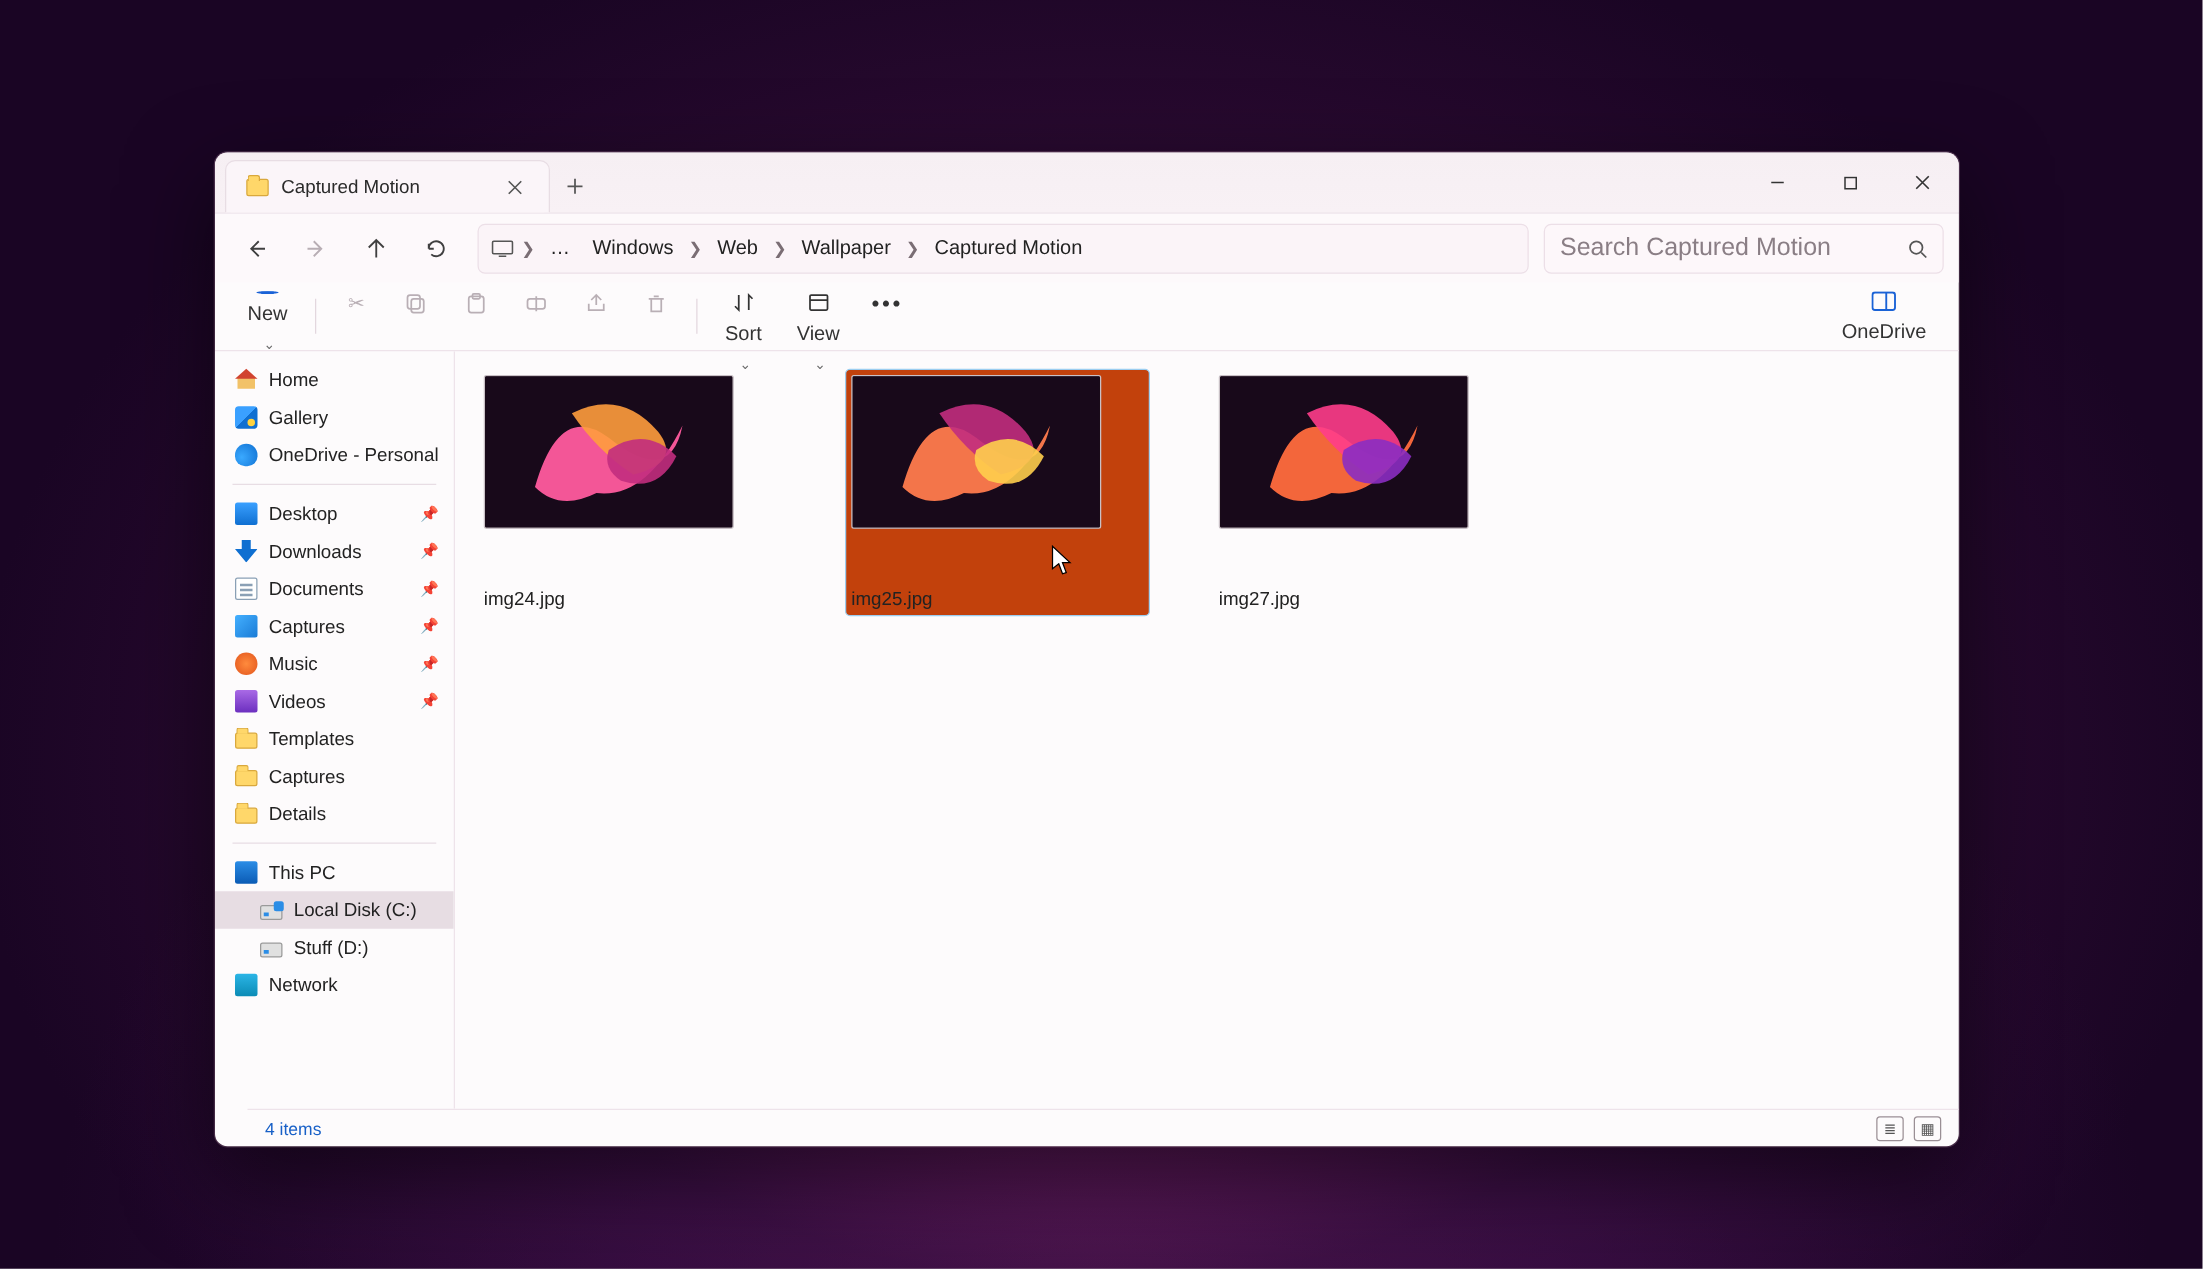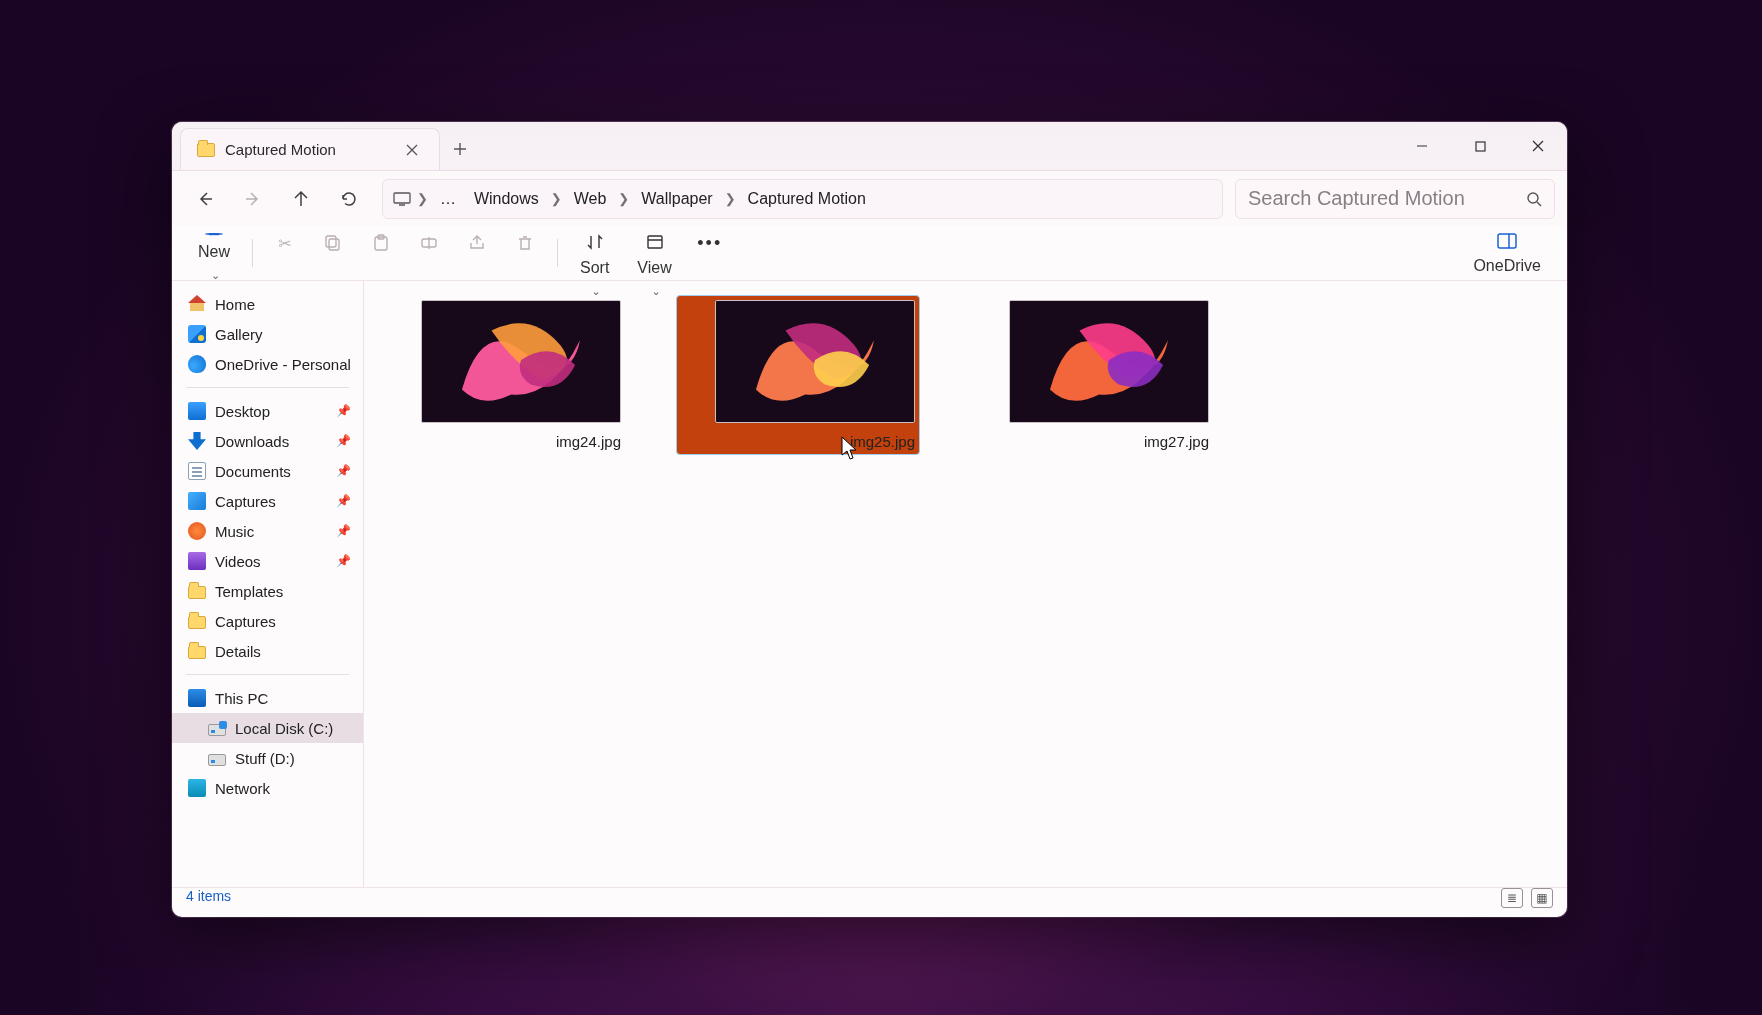--- a/index.html
+++ b/index.html
@@ -118,37 +118,37 @@
   .ic-videos { background: linear-gradient(#a96ae6,#6c2fbf); border-radius:2px; }
   .ic-thispc { background: linear-gradient(#2b8de6,#0b5bb5); border-radius:2px; }
   .ic-drive { background:#e0e0e0; border:1px solid #9a9a9a; border-radius:2px; height:12px; margin-top:4px; position:relative; }
   .ic-drive::after { content:""; position:absolute; left:2px; bottom:2px; width:4px; height:3px; background:#2b8de6; }
   .ic-drive.c::before { content:""; position:absolute; right:-2px; top:-4px; width:8px; height:8px; background:#2b8de6; border-radius:2px; }
   .ic-network { background: linear-gradient(#2bb5e6,#0b8bb5); border-radius:2px; }
 
   .content { flex: 1; padding: 14px 18px; overflow: auto; }
   .grid { display: flex; gap: 50px; }
   .thumb-item {
-    width: 244px; display: flex; flex-direction: column; align-items: flex-end;
-    padding: 4px; border-radius: 4px; border: 1px solid transparent;
+    width: 244px; display: flex; flex-direction: column; align-items: flex-start;
+    padding: 4px; border-radius: 4px; border: 1px solid transparent; gap: 38px;
   }
   .thumb-item.selected { background: #c2410c; border-color: #9bcdf0; }
   .thumb {
     width: 200px; height: 123px; background: #1a0c1a;
     border: 1px solid #c9c0c6; border-radius: 2px;
     display: flex; align-items: center; justify-content: center;
     overflow: hidden;
   }
   .thumb svg { width: 100%; height: 100%; }
   .thumb-label { margin-top: 10px; font-size: 15px; color: #222; }
 
   .statusbar {
     height: 30px; border-top: 1px solid #eee3ea;
-    display: flex; padding: 0 14px;
-    font-size: 14px; color: #1860c7;
+    display: flex; align-items: center; padding: 0 14px;
+    font-size: 14px; color: #1860c7; margin-left: 26px;
   }
   .status-right { margin-left:auto; display:flex; gap:8px; color:#555; }
   .view-toggle { width:22px; height:20px; border:1px solid #9a8f95; border-radius:3px; display:flex; align-items:center; justify-content:center; font-size:12px; }
 
   .cursor {
     position: absolute; left: 841px; top: 436px; width: 18px; height: 26px;
     z-index: 10; pointer-events: none;
   }
 </style>
 </head>

